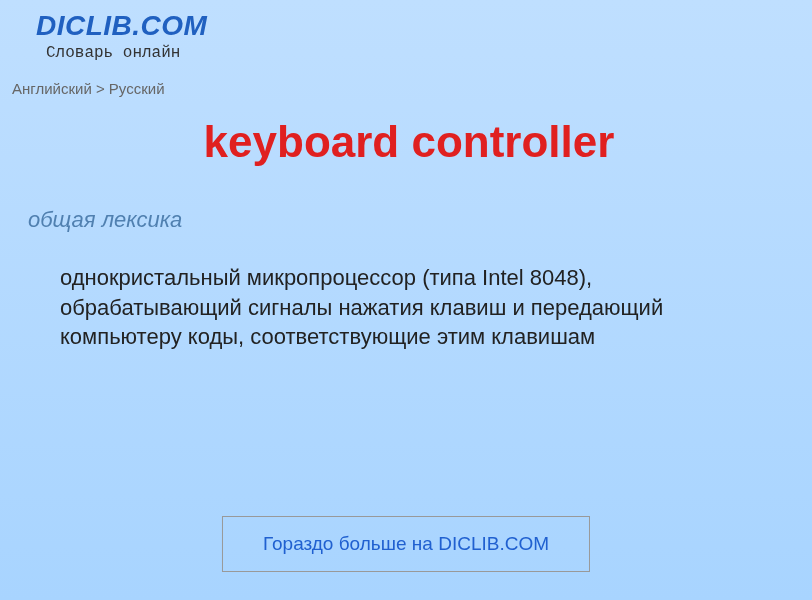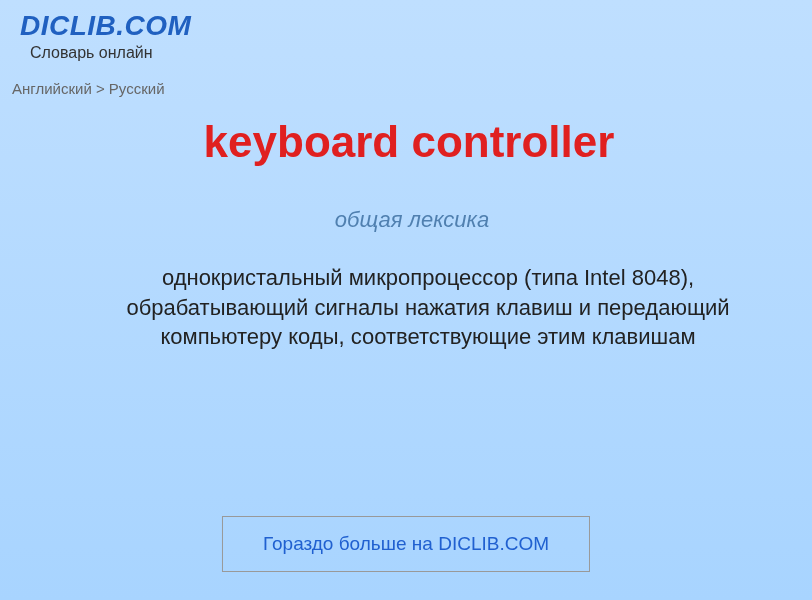--- a/index.html
+++ b/index.html
@@ -10,50 +10,51 @@
     body {
       width: 812px;
       height: 600px;
       background: linear-gradient(to bottom, #bfdfff 0%, #a8d4ff 100%);
       font-family: Arial, Helvetica, sans-serif;
       position: relative;
       overflow: hidden;
     }
     .header {
       padding: 10px 0 0 20px;
+      margin-left: 16px;
     }
     .logo {
       font-size: 28px;
       font-weight: bold;
       font-style: italic;
       color: #2060c0;
       letter-spacing: 0.5px;
     }
     .tagline {
       font-size: 16px;
       color: #333;
       margin-top: 2px;
       margin-left: 10px;
+      font-family: Liberation Mono, monospace;
     }
     .breadcrumb {
       font-size: 15px;
       color: #666;
       margin: 18px 0 0 12px;
     }
     .term {
       font-size: 44px;
       font-weight: bold;
       color: #e02020;
       text-align: center;
       margin-top: 20px;
       margin-left: 6px;
     }
     .content {
-      padding: 40px 60px 20px 72px;
-      text-align: center;
+      padding: 40px 60px 20px 28px;
     }
     .category {
       font-size: 22px;
       font-style: italic;
       color: #5080b0;
       margin-bottom: 30px;
     }
     .definition-1 {
       font-size: 22px;
       color: #222;

